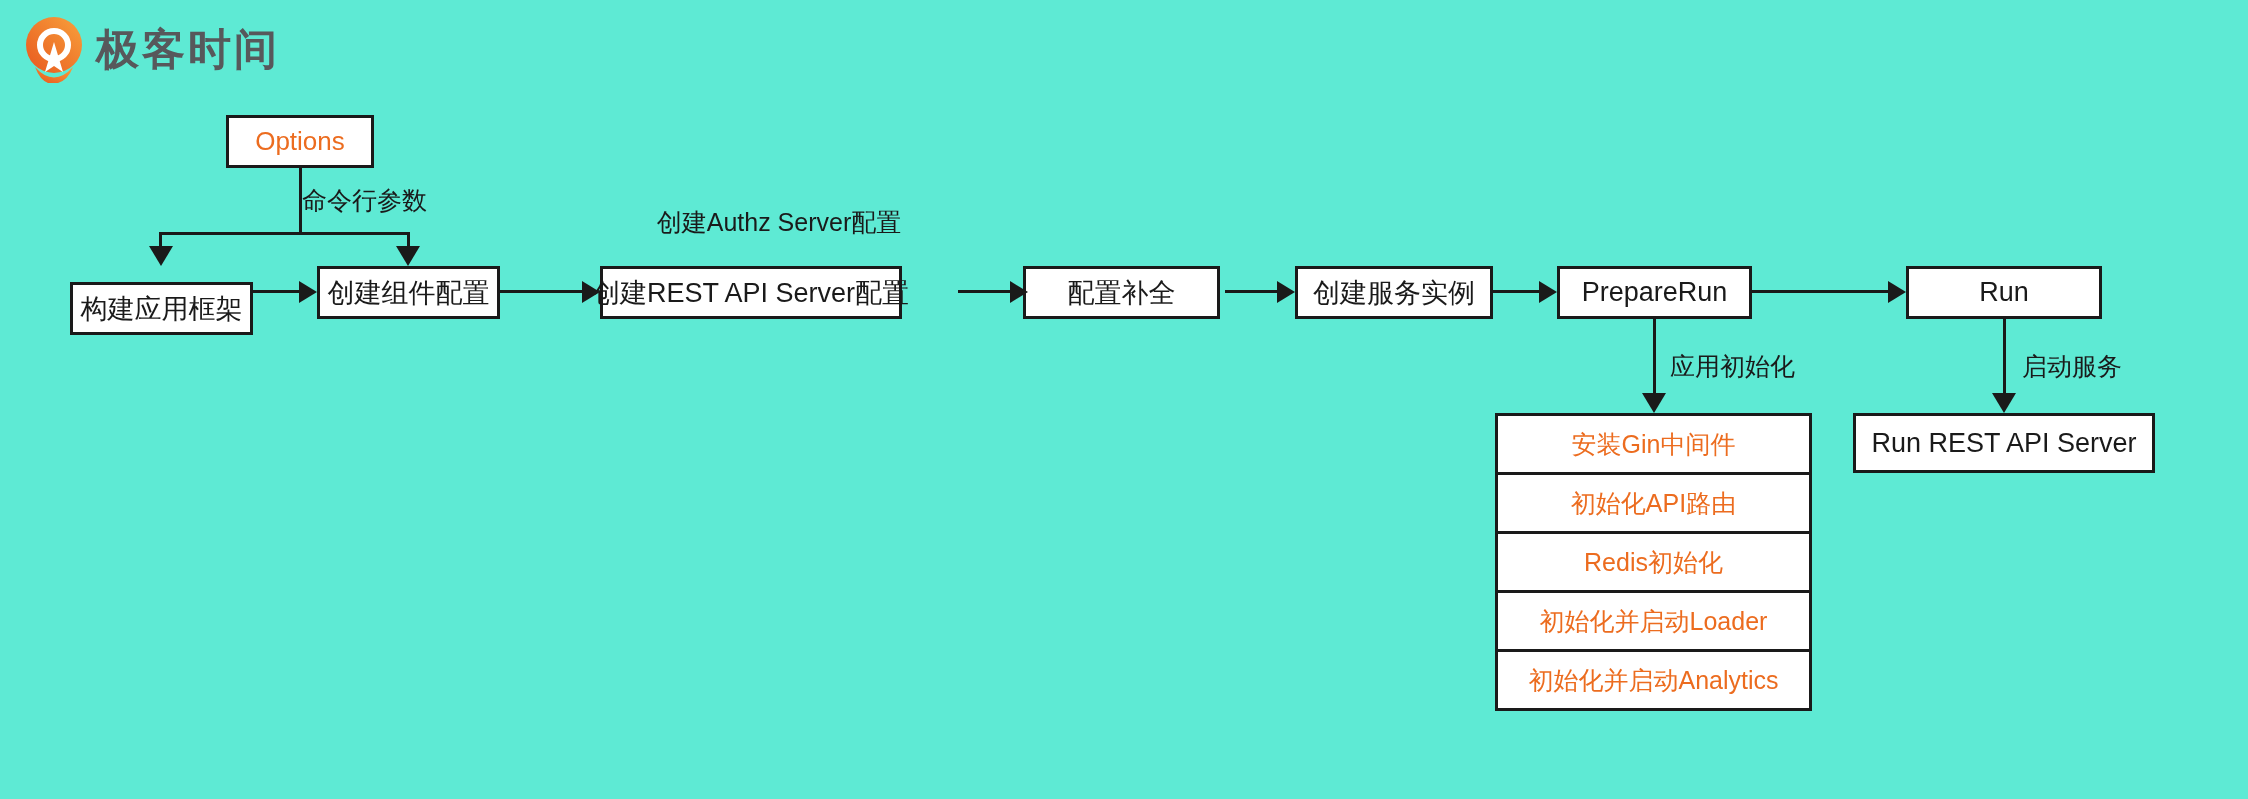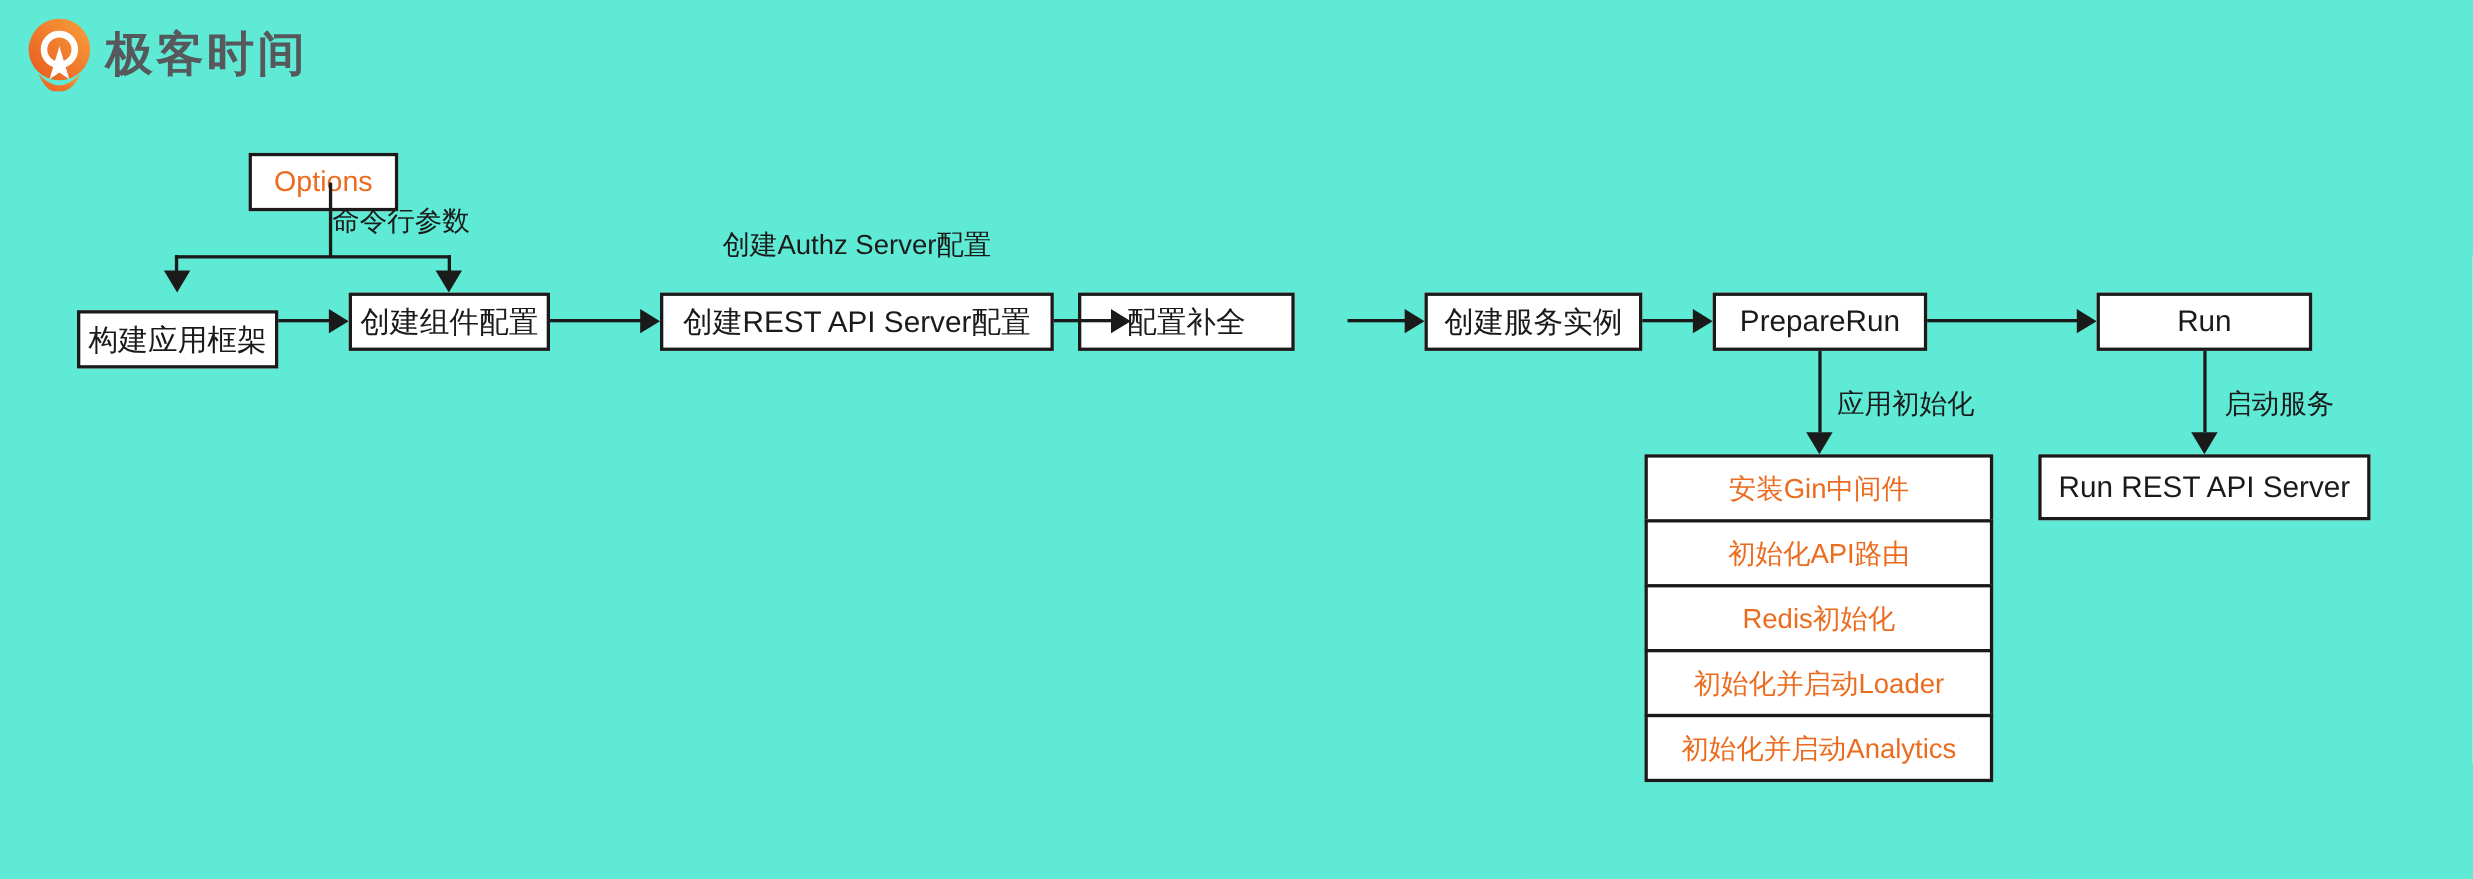--- a/index.html
+++ b/index.html
@@ -14,25 +14,25 @@
   
   .logo{position:absolute;left:22px;top:16px;display:flex;align-items:center;}
   .logo svg{width:64px;height:68px;display:block;}
   .logo-text{margin-left:10px;font-size:43px;font-weight:bold;color:var(--logo-gray);letter-spacing:3px;}
 
   
   .node{position:absolute;box-sizing:border-box;height:53px;border:3px solid var(--line-color);
         background:#fff;display:flex;align-items:center;justify-content:center;
         font-size:27px;color:var(--line-color);white-space:nowrap;}
   .row1{top:266px;}
-  .n-options{left:226px;top:115px;width:136px;color:var(--accent-orange);font-size:26px;margin-top:24px;}
+  .n-options{left:226px;top:115px;width:148px;color:var(--accent-orange);font-size:26px;}
   .n1{left:70px;width:183px;margin-top:16px;}
   .n2{left:317px;width:183px;font-family:Liberation Mono, monospace;}
-  .n3{left:600px;width:358px;}
-  .n4{left:980px;width:197px;}
+  .n3{left:600px;width:302px;}
+  .n4{left:1023px;width:197px;}
   .n5{left:1295px;width:198px;}
   .n6{left:1557px;width:195px;}
   .n7{left:1906px;width:196px;}
   .n-runrest{left:1853px;top:413px;width:302px;height:60px;font-size:27px;}
 
   
   .line{position:absolute;background:var(--line-color);}
   .ah-right{position:absolute;width:0;height:0;border-top:11px solid transparent;
             border-bottom:11px solid transparent;border-left:18px solid var(--line-color);}
   .ah-down{position:absolute;width:0;height:0;border-left:12px solid transparent;

